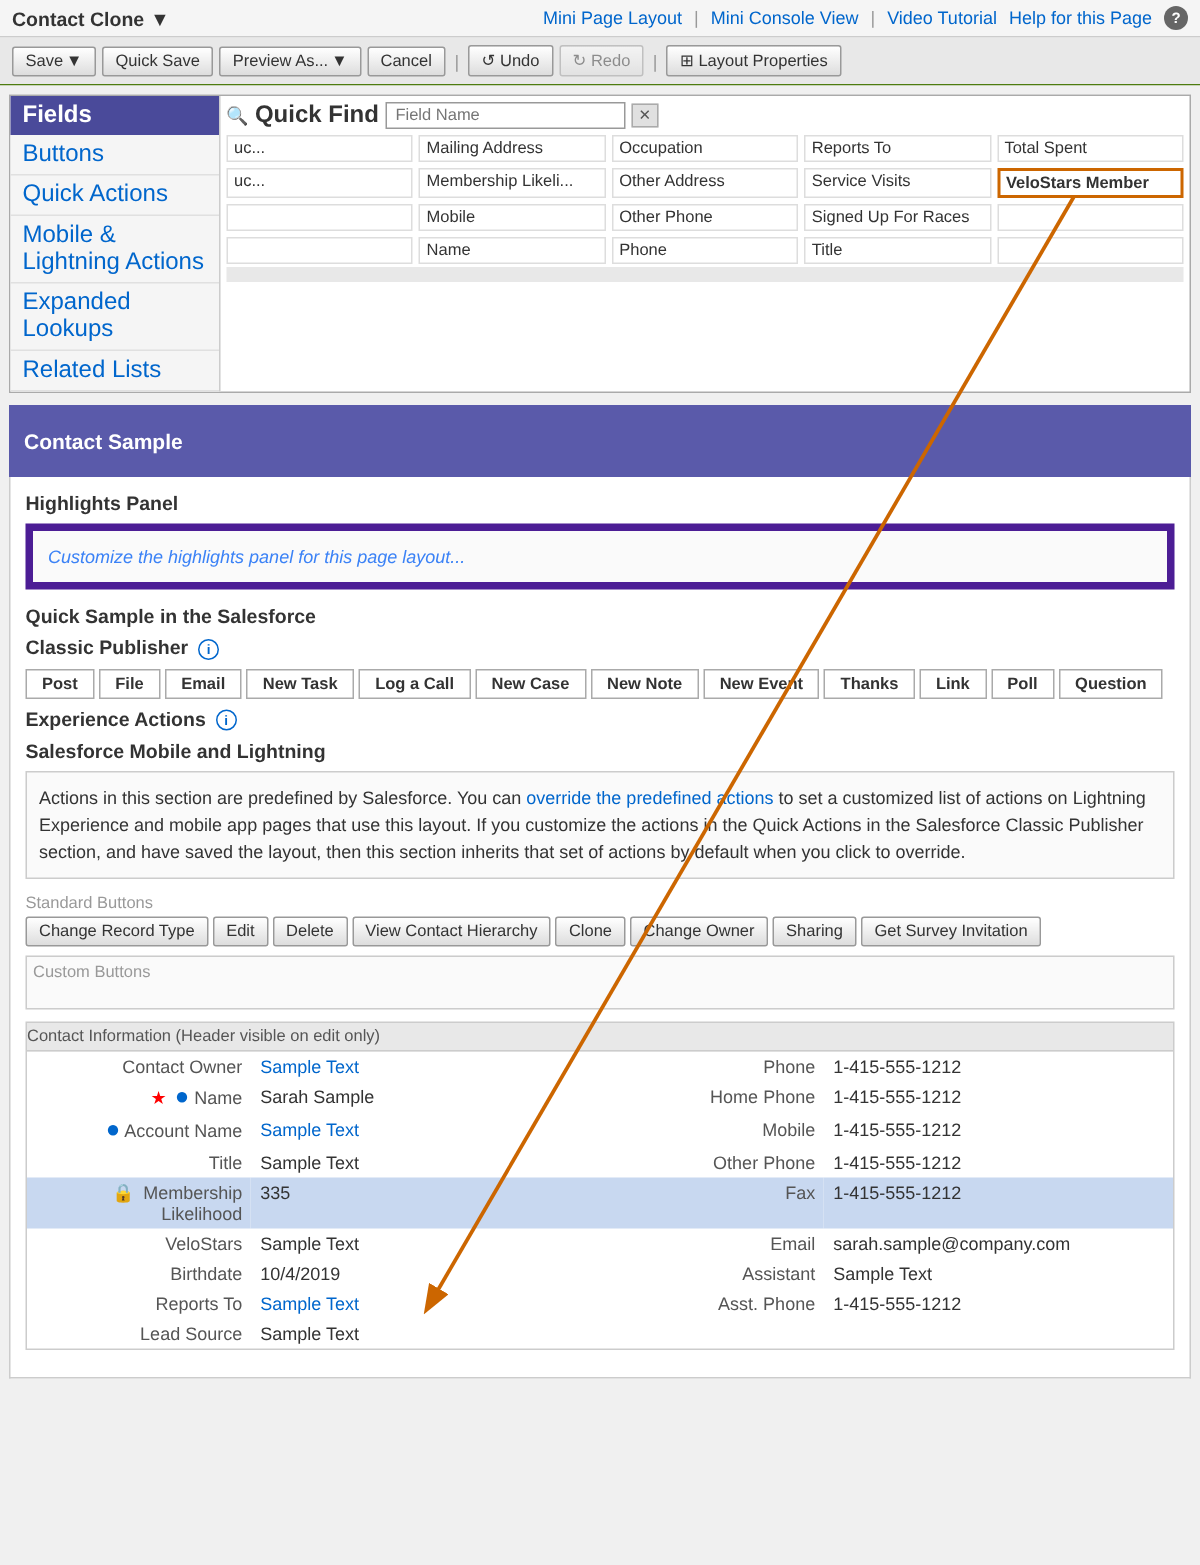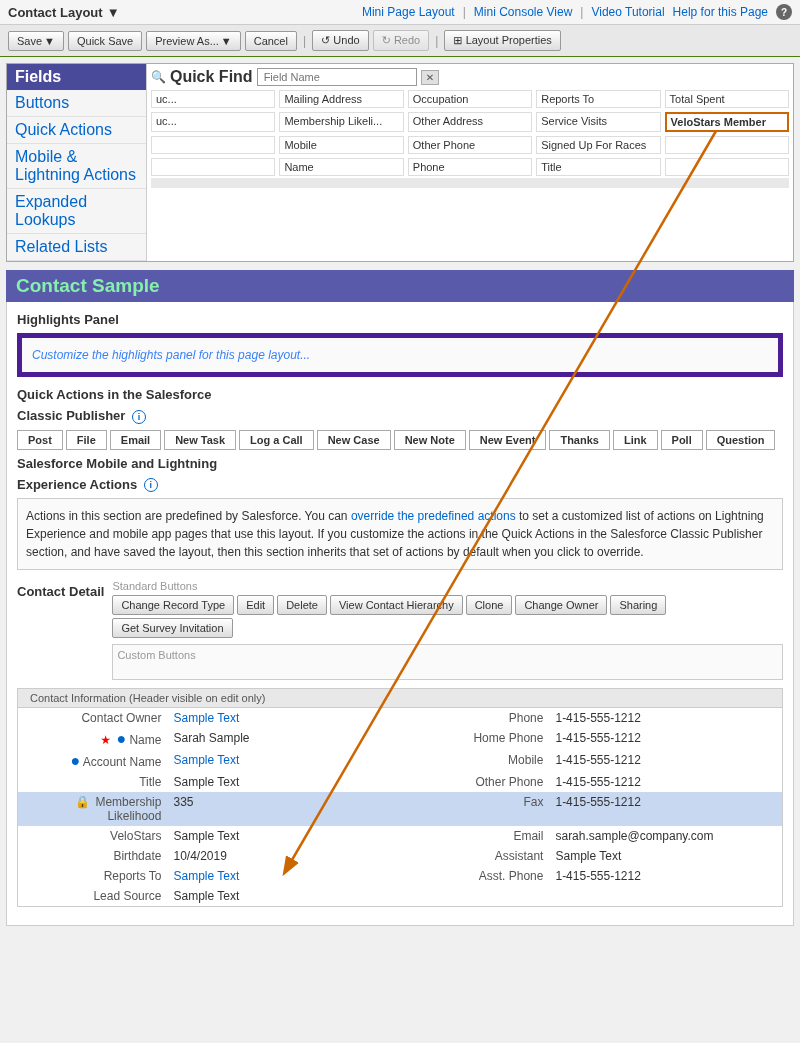--- a/index.html
+++ b/index.html
@@ -158,23 +158,23 @@
     
     .scrollbar-row {
       height: 10px;
       background: #e8e8e8;
       margin-top: 2px;
     }
 
     
     .section-header {
       background: #5a5aaa;
-      color: #86efac;
-      padding: 5px 10px;
-      font-size: 19px;
+      color: #ffffff;
+      padding: 16px 10px;
+      font-size: 14px;
       font-weight: bold;
       margin-bottom: 0;
     }
 
     .section-body {
       background: white;
       border: 1px solid #ccc;
       border-top: none;
       padding: 10px;
       margin-bottom: 8px;
@@ -284,21 +284,21 @@
 
     
     .contact-info-section {
       border: 1px solid #ccc;
       background: white;
       margin-bottom: 8px;
     }
     .contact-info-header {
       background: #e8e8e8;
       border-bottom: 1px solid #ccc;
-      padding: 3px 12px;
+      padding: 3px 0;
       font-size: 11px;
       color: #555;
     }
     .contact-info-table {
       width: 100%;
       border-collapse: collapse;
       font-size: 12px;
     }
     .contact-info-table td {
       padding: 3px 6px;
@@ -347,21 +347,21 @@
       position: relative;
     }
   </style>
 </head>
 <body>
 
 <div class="page-wrapper">
 
   <div class="top-header">
     <div class="top-header-left">
-      <span>Contact Layout</span>
+      <span>Contact Clone</span>
       <span style="cursor:pointer;">▼</span>
     </div>
     <div class="top-header-right">
       <span>Mini Page Layout</span>
       <span class="separator">|</span>
       <span>Mini Console View</span>
       <span class="separator">|</span>
       <span>Video Tutorial</span>
       <span>Help for this Page</span>
       <span class="help-icon">?</span>
@@ -441,56 +441,53 @@
     <div>
       <div class="section-header">Contact Sample</div>
       <div class="section-body">
 
         <div class="subsection-title">Highlights Panel</div>
         <div class="highlights-panel-box">
           <span>Customize the highlights panel for this page layout...</span>
         </div>
 
         <div class="subsection-title">
-          <span>Quick Actions in the Salesforce</span>
+          <span>Quick Sample in the Salesforce</span>
         </div>
         <div class="subsection-title" style="margin-bottom:6px;">
           <span>Classic Publisher</span>
           <span class="info-icon">i</span>
         </div>
         <div class="actions-grid">
           <button class="action-btn">Post</button>
           <button class="action-btn">File</button>
           <button class="action-btn">Email</button>
           <button class="action-btn">New Task</button>
           <button class="action-btn">Log a Call</button>
           <button class="action-btn">New Case</button>
           <button class="action-btn">New Note</button>
           <button class="action-btn">New Event</button>
           <button class="action-btn">Thanks</button>
           <button class="action-btn">Link</button>
           <button class="action-btn">Poll</button>
           <button class="action-btn">Question</button>
         </div>
 
-        <div class="subsection-title">
-          <span>Salesforce Mobile and Lightning</span>
-        </div>
         <div class="subsection-title" style="margin-bottom:6px;">
           <span>Experience Actions</span>
           <span class="info-icon">i</span>
         </div>
+        <div class="subsection-title">
+          <span>Salesforce Mobile and Lightning</span>
+        </div>
         <div class="lightning-section">
           Actions in this section are predefined by Salesforce. You can <span class="lightning-link">override the predefined actions</span> to set a customized list of actions on Lightning Experience and mobile app pages that use this layout. If you customize the actions in the Quick Actions in the Salesforce Classic Publisher section, and have saved the layout, then this section inherits that set of actions by default when you click to override.
         </div>
 
         <div class="contact-detail-wrapper">
-          <div class="contact-detail-label">
-            <span>Contact Detail</span>
-          </div>
           <div class="contact-detail-content">
             <div class="standard-buttons-label">Standard Buttons</div>
             <div class="buttons-row">
               <button class="btn">Change Record Type</button>
               <button class="btn">Edit</button>
               <button class="btn">Delete</button>
               <button class="btn">View Contact Hierarchy</button>
               <button class="btn">Clone</button>
               <button class="btn">Change Owner</button>
               <button class="btn">Sharing</button>

